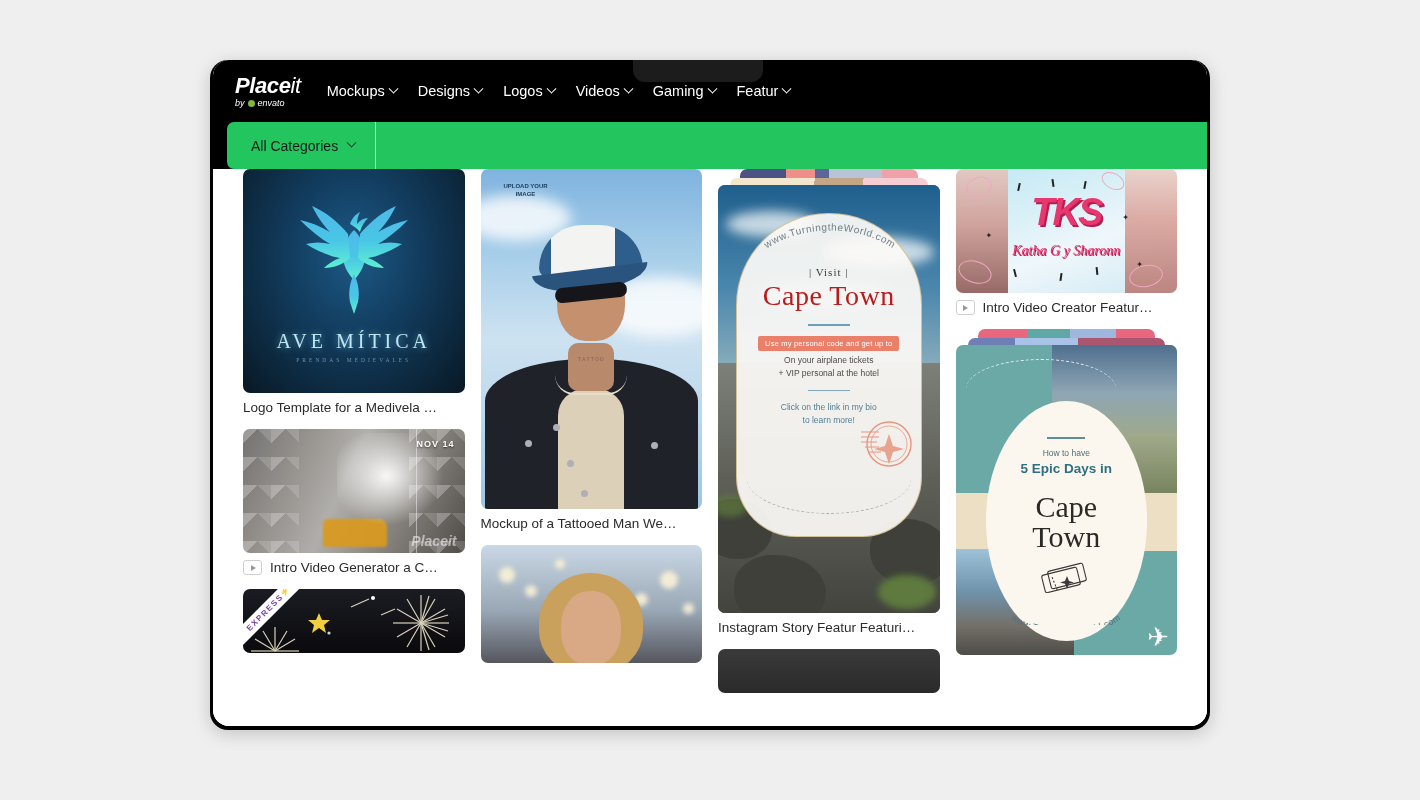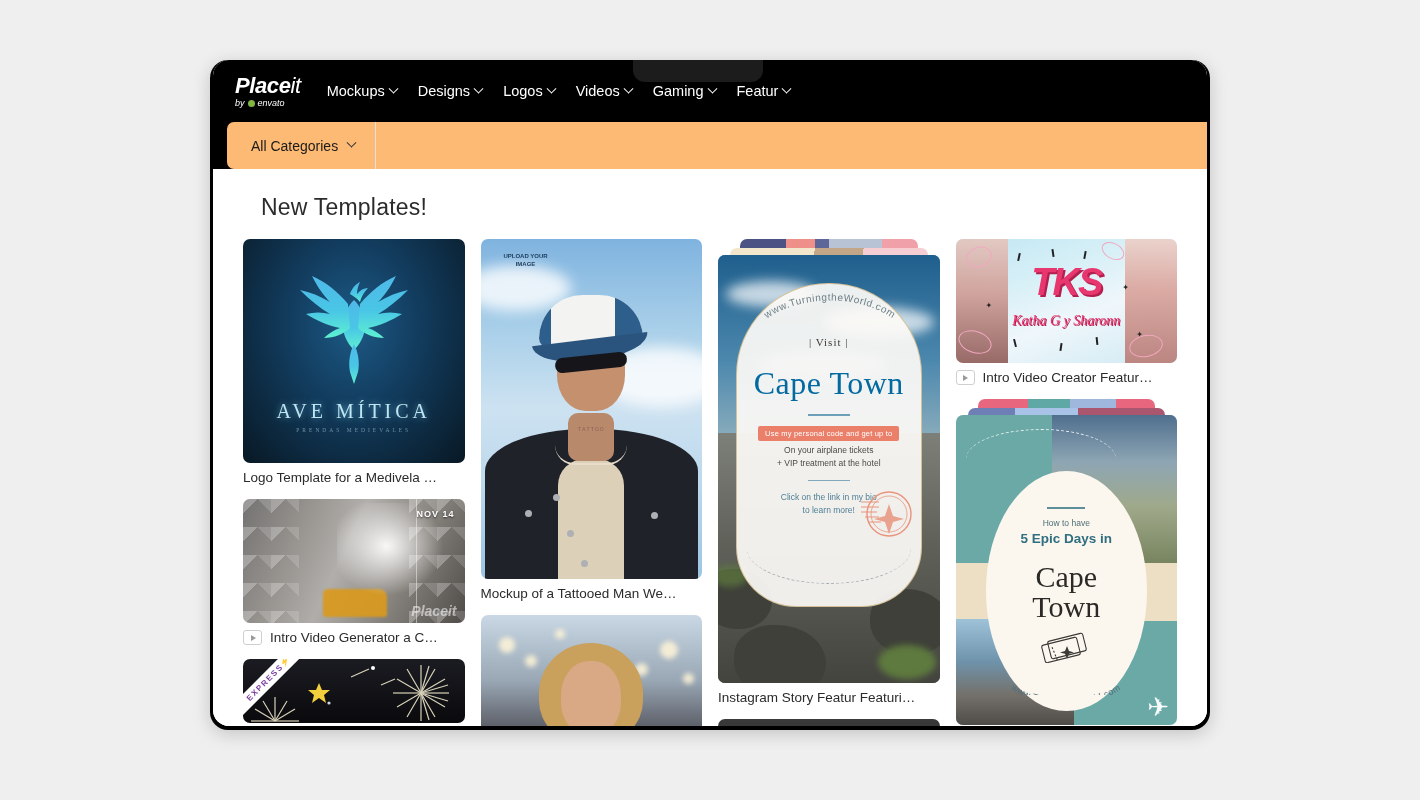--- a/index.html
+++ b/index.html
@@ -99,21 +99,21 @@
     position: relative;
     height: 47px;
     background: #000;
     padding-left: 14px;
     display: flex;
     align-items: stretch;
   }
   .search-wrap {
     flex: 1;
     display: flex;
-    background: #fdba74;
+    background: #22c55e;
     border-top-left-radius: 7px;
     border-bottom-left-radius: 7px;
     align-items: center;
   }
   .cat-select {
     display: flex;
     align-items: center;
     gap: 10px;
     padding: 0 20px 0 24px;
     font-size: 14px;
@@ -467,21 +467,21 @@
     position: absolute; top: 14px; left: 0; right: 0;
     text-align: center;
   }
   .arc-url svg { overflow: visible; }
   .visit {
     font-family: "Liberation Serif", serif;
     font-size: 11px; color: #3c3a37; letter-spacing: 1px;
   }
   .ct-title {
     font-family: "Liberation Serif", serif;
-    font-size: 32px; color: #0369a1; margin-top: 17px; letter-spacing: .5px;
+    font-size: 28px; color: #b91c1c; margin-top: 2px; letter-spacing: .5px;
   }
   .hr-blue { width: 42px; height: 2px; background: #6ba0b8; margin: 12px 0 10px; }
   .code-chip {
     background: #ea7f6a; color: #fff;
     font-size: 7.5px; padding: 3px 7px; border-radius: 2px;
     letter-spacing: .2px;
   }
   .off {
     font-family: "Liberation Serif", serif;
     font-size: 33px; color: #e8866e; margin-top: 2px; letter-spacing: 1px;
@@ -654,21 +654,20 @@
     <div class="search-row">
       <div class="search-wrap">
         <div class="cat-select">
           <span>All Categories</span>
           <span class="caret-dark"></span>
         </div>
       </div>
     </div>
 
     <div class="content">
-      <div class="page-title">New Templates!</div>
 
       <div class="grid">
 
         <div class="col">
 
           <div class="card">
             <div class="thumb t-logo">
               <svg class="phoenix" viewBox="0 0 128 118">
                 <defs>
                   <linearGradient id="ph" x1="0" y1="0" x2="0" y2="1">
@@ -829,21 +828,21 @@
                       <textPath href="#arcp" startOffset="50%" text-anchor="middle">www.TurningtheWorld.com</textPath>
                     </text>
                   </svg>
                 </div>
                 <div class="visit">| Visit |</div>
                 <div class="ct-title">Cape Town</div>
                 <div class="hr-blue"></div>
                 <div class="code-chip">Use my personal code and get up to</div>
                 <div class="sub2">
                   <div>On your airplane tickets</div>
-                  <div>+ VIP treatment at the hotel</div>
+                  <div>+ VIP personal at the hotel</div>
                 </div>
                 <div class="hr-blue2"></div>
                 <div class="bio">
                   <div>Click on the link in my bio</div>
                   <div>to learn more!</div>
                 </div>
                 <div class="dash-arc"></div>
                 <svg class="plane-stamp" viewBox="0 0 62 62">
                   <circle cx="34" cy="32" r="22" fill="none" stroke="#e8947d" stroke-width="1.4"></circle>
                   <circle cx="34" cy="32" r="18" fill="none" stroke="#e8947d" stroke-width="0.8"></circle>

